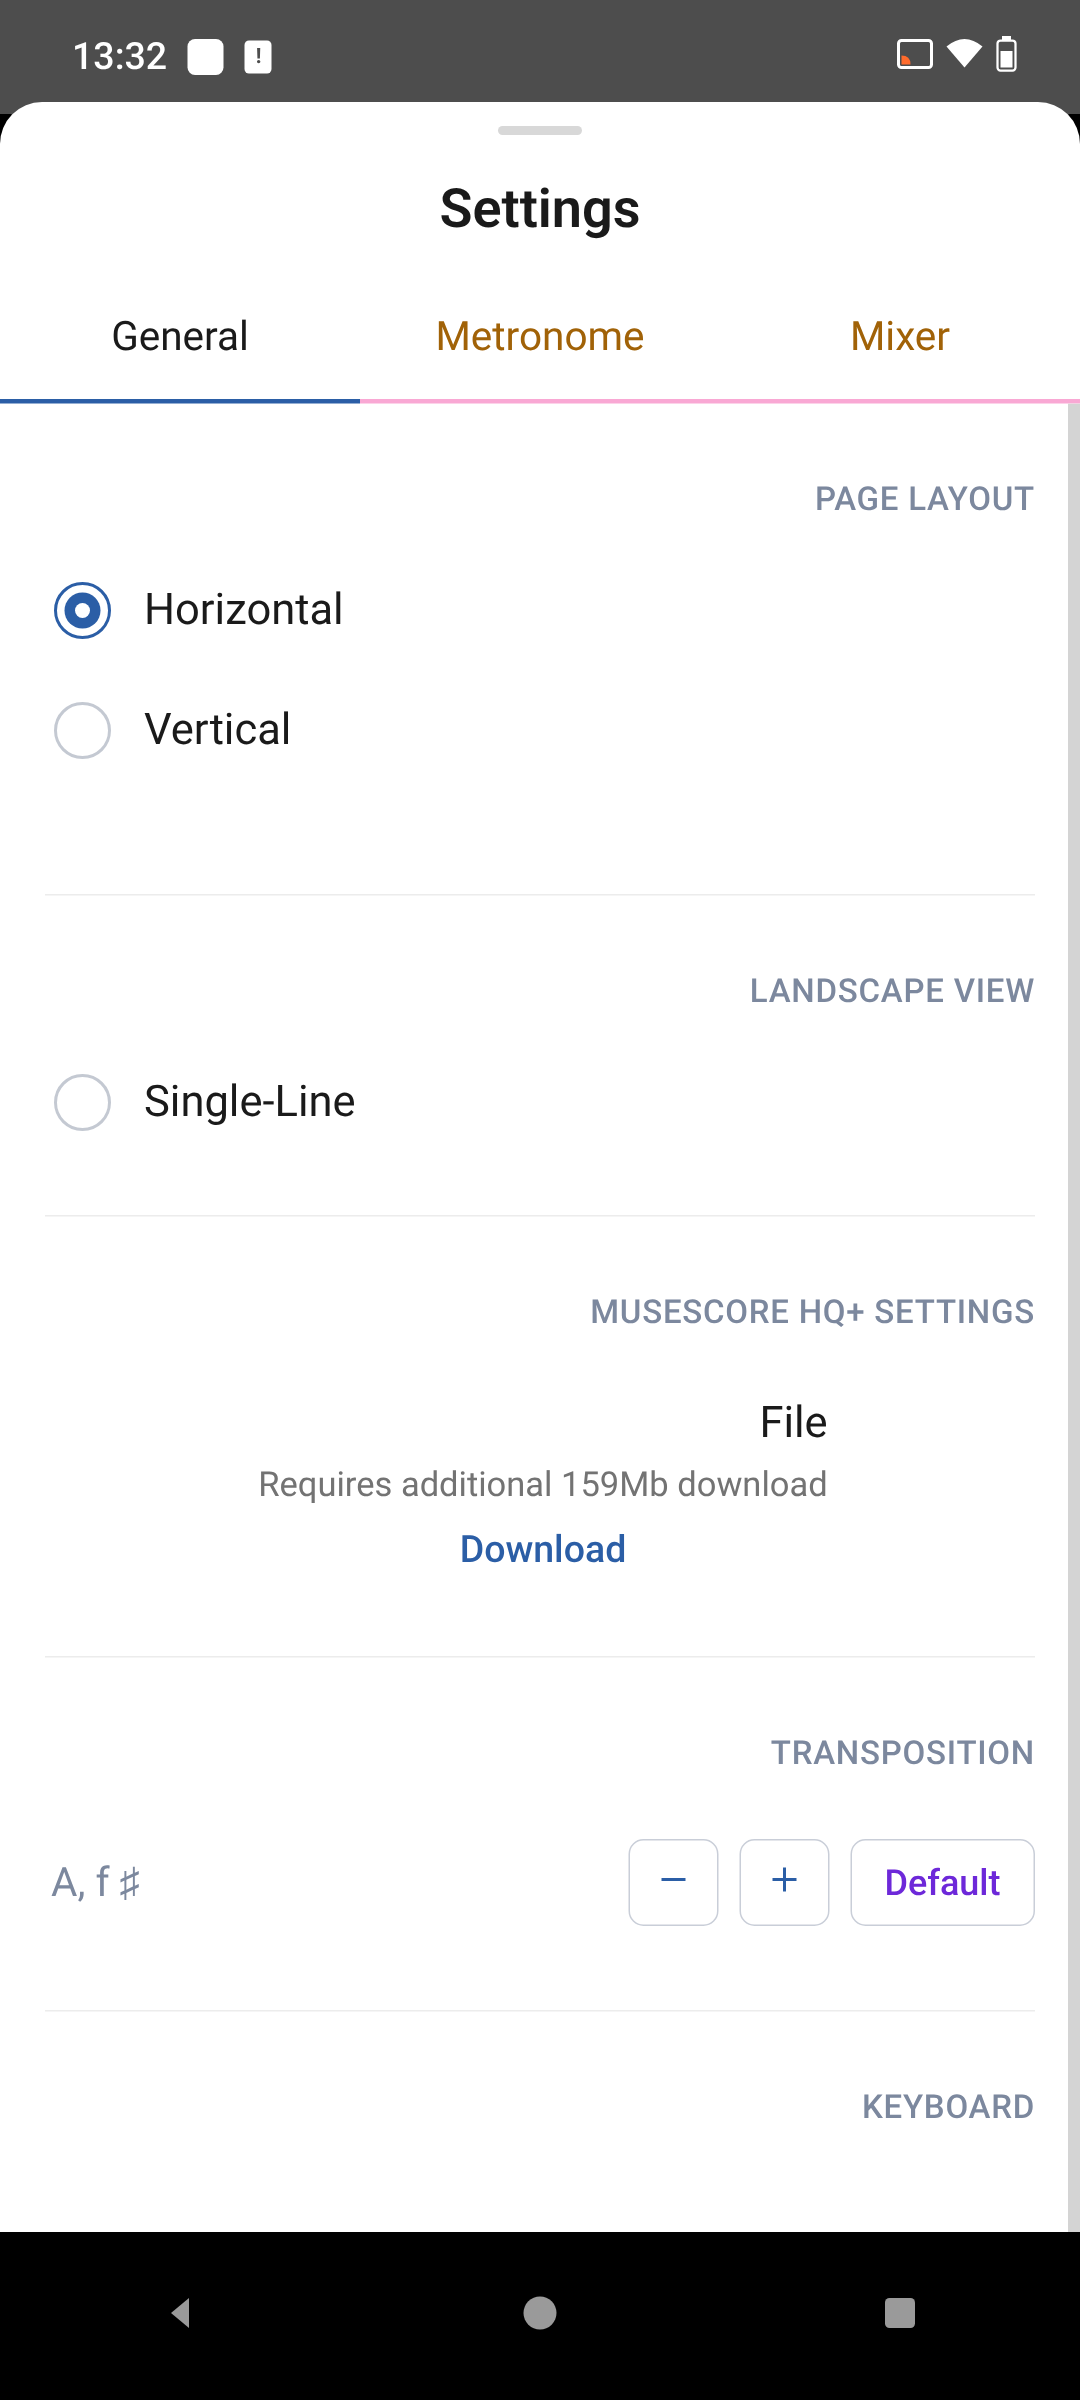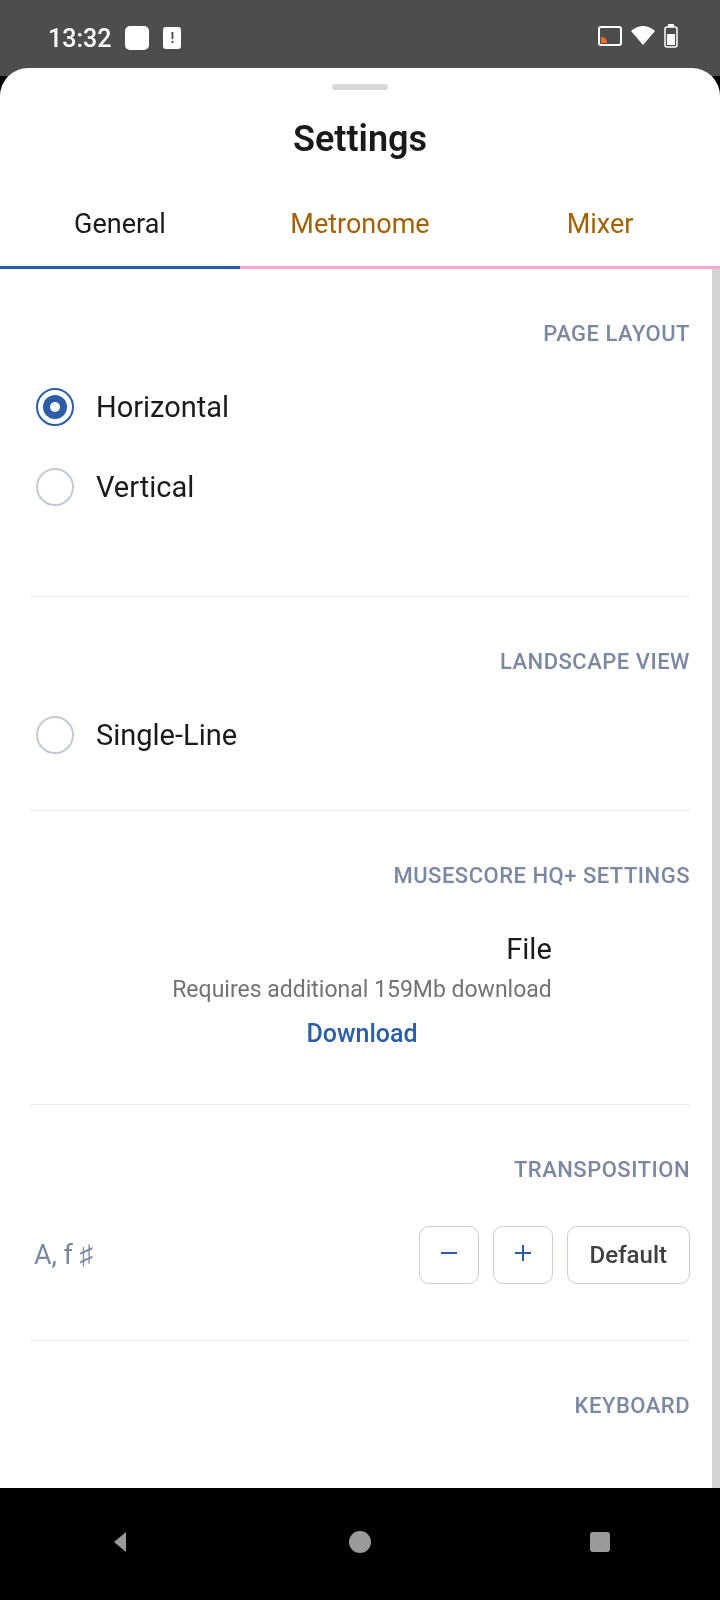--- a/index.html
+++ b/index.html
@@ -37,21 +37,21 @@
   .file-row { display: flex; justify-content: space-between; align-items: center; margin-top: 44px; padding-left:4px; gap:16px;flex-direction:column; }
   .file-left { display:flex; flex-direction:column; gap:10px; }
   .file-title { font-size: 29px; color: #1a1a1a; }
   .file-sub { font-size: 23px; color: #737373; }
   .download-link { color: #2b5ea6; font-size: 25px; font-weight: 500; }
   
   .trans-row { display: flex; justify-content: space-between; align-items: center; margin-top: 44px; padding-left:4px; }
   .trans-value { font-size: 27px; color: #7c889e; }
   .trans-controls { display:flex; gap:14px; align-items:center; }
   .square-btn { width: 60px; height: 58px; border: 1.5px solid #c9ced8; border-radius: 10px; display:flex; align-items:center; justify-content:center; color:#2b5ea6; }
-  .default-btn { height: 58px; padding: 4px 22px; border: 1.5px solid #c9ced8; border-radius: 10px; display:flex; align-items:center; justify-content:center; color:#404040; font-size:24px; font-weight:500; }
+  .default-btn { height: 58px; padding: 4px 22px; border: 1.5px solid #c9ced8; border-radius: 10px; display:flex; align-items:center; justify-content:center; color:#6d28d9; font-size:24px; font-weight:500; }
   
   .nav-bar { position: absolute; bottom: 0; left: 0; right: 0; height: 112px; background: #000; display: flex; align-items: center; justify-content: space-around; }
   .nav-icon { color: #9a9a9a; }
 </style>
 </head>
 <body>
 
 <div class="status-bar">
   <div class="status-left">
     <span class="status-time">13:32</span>

